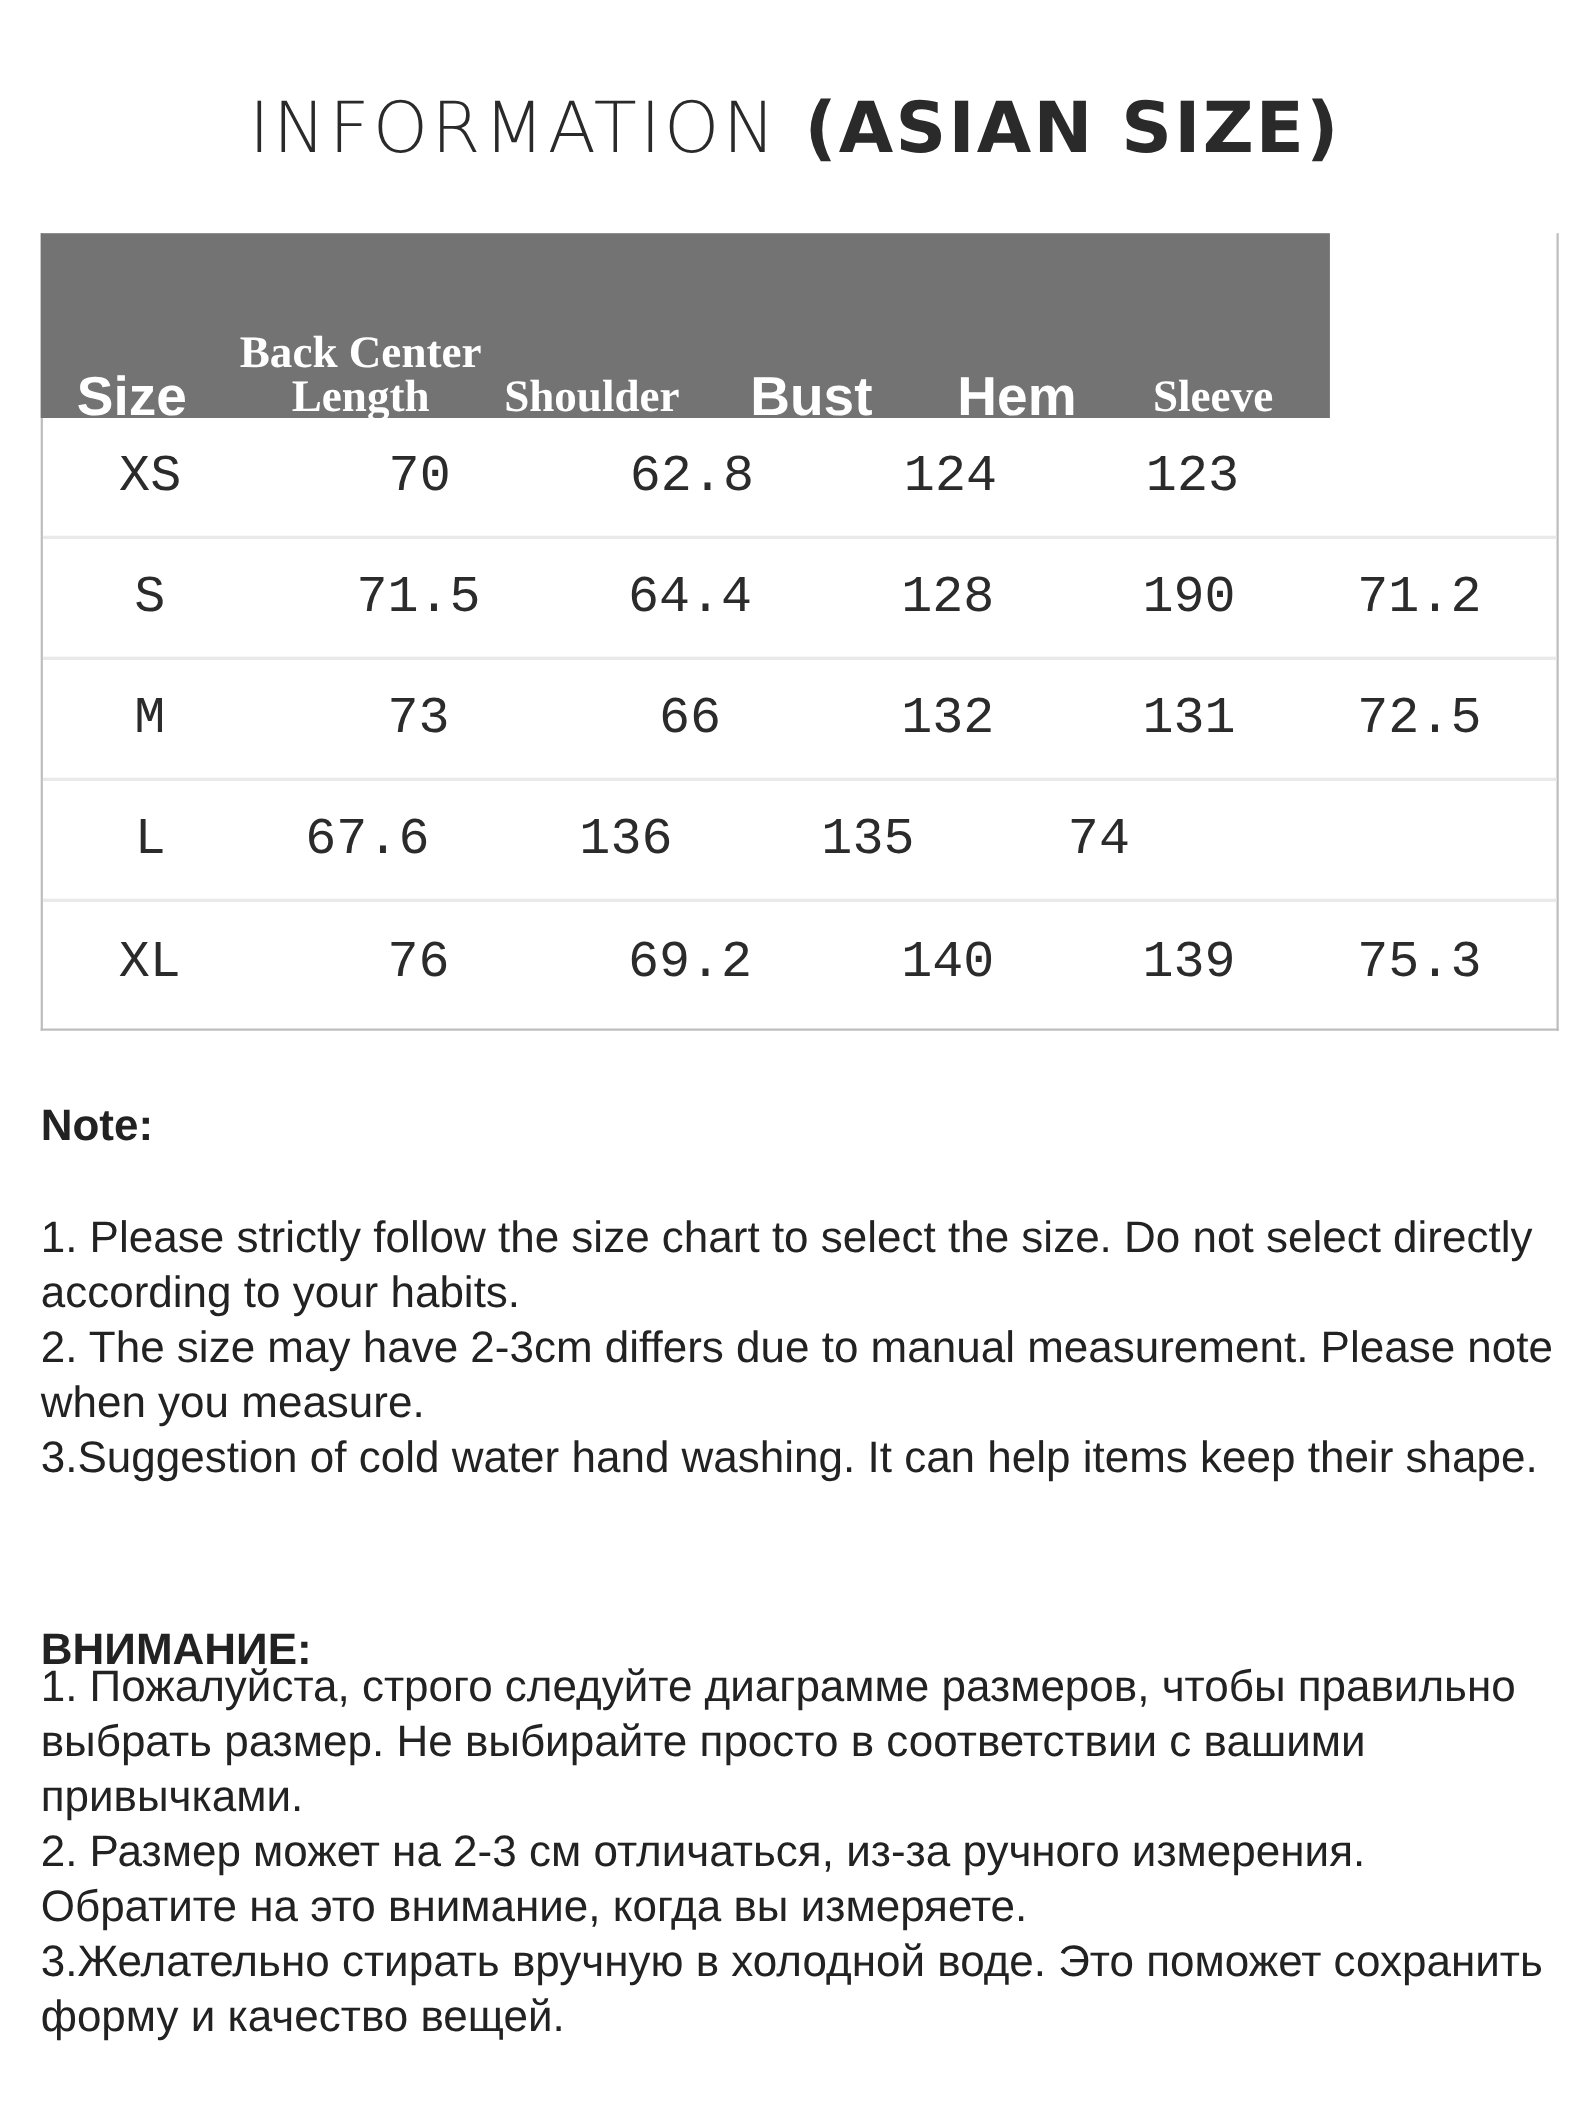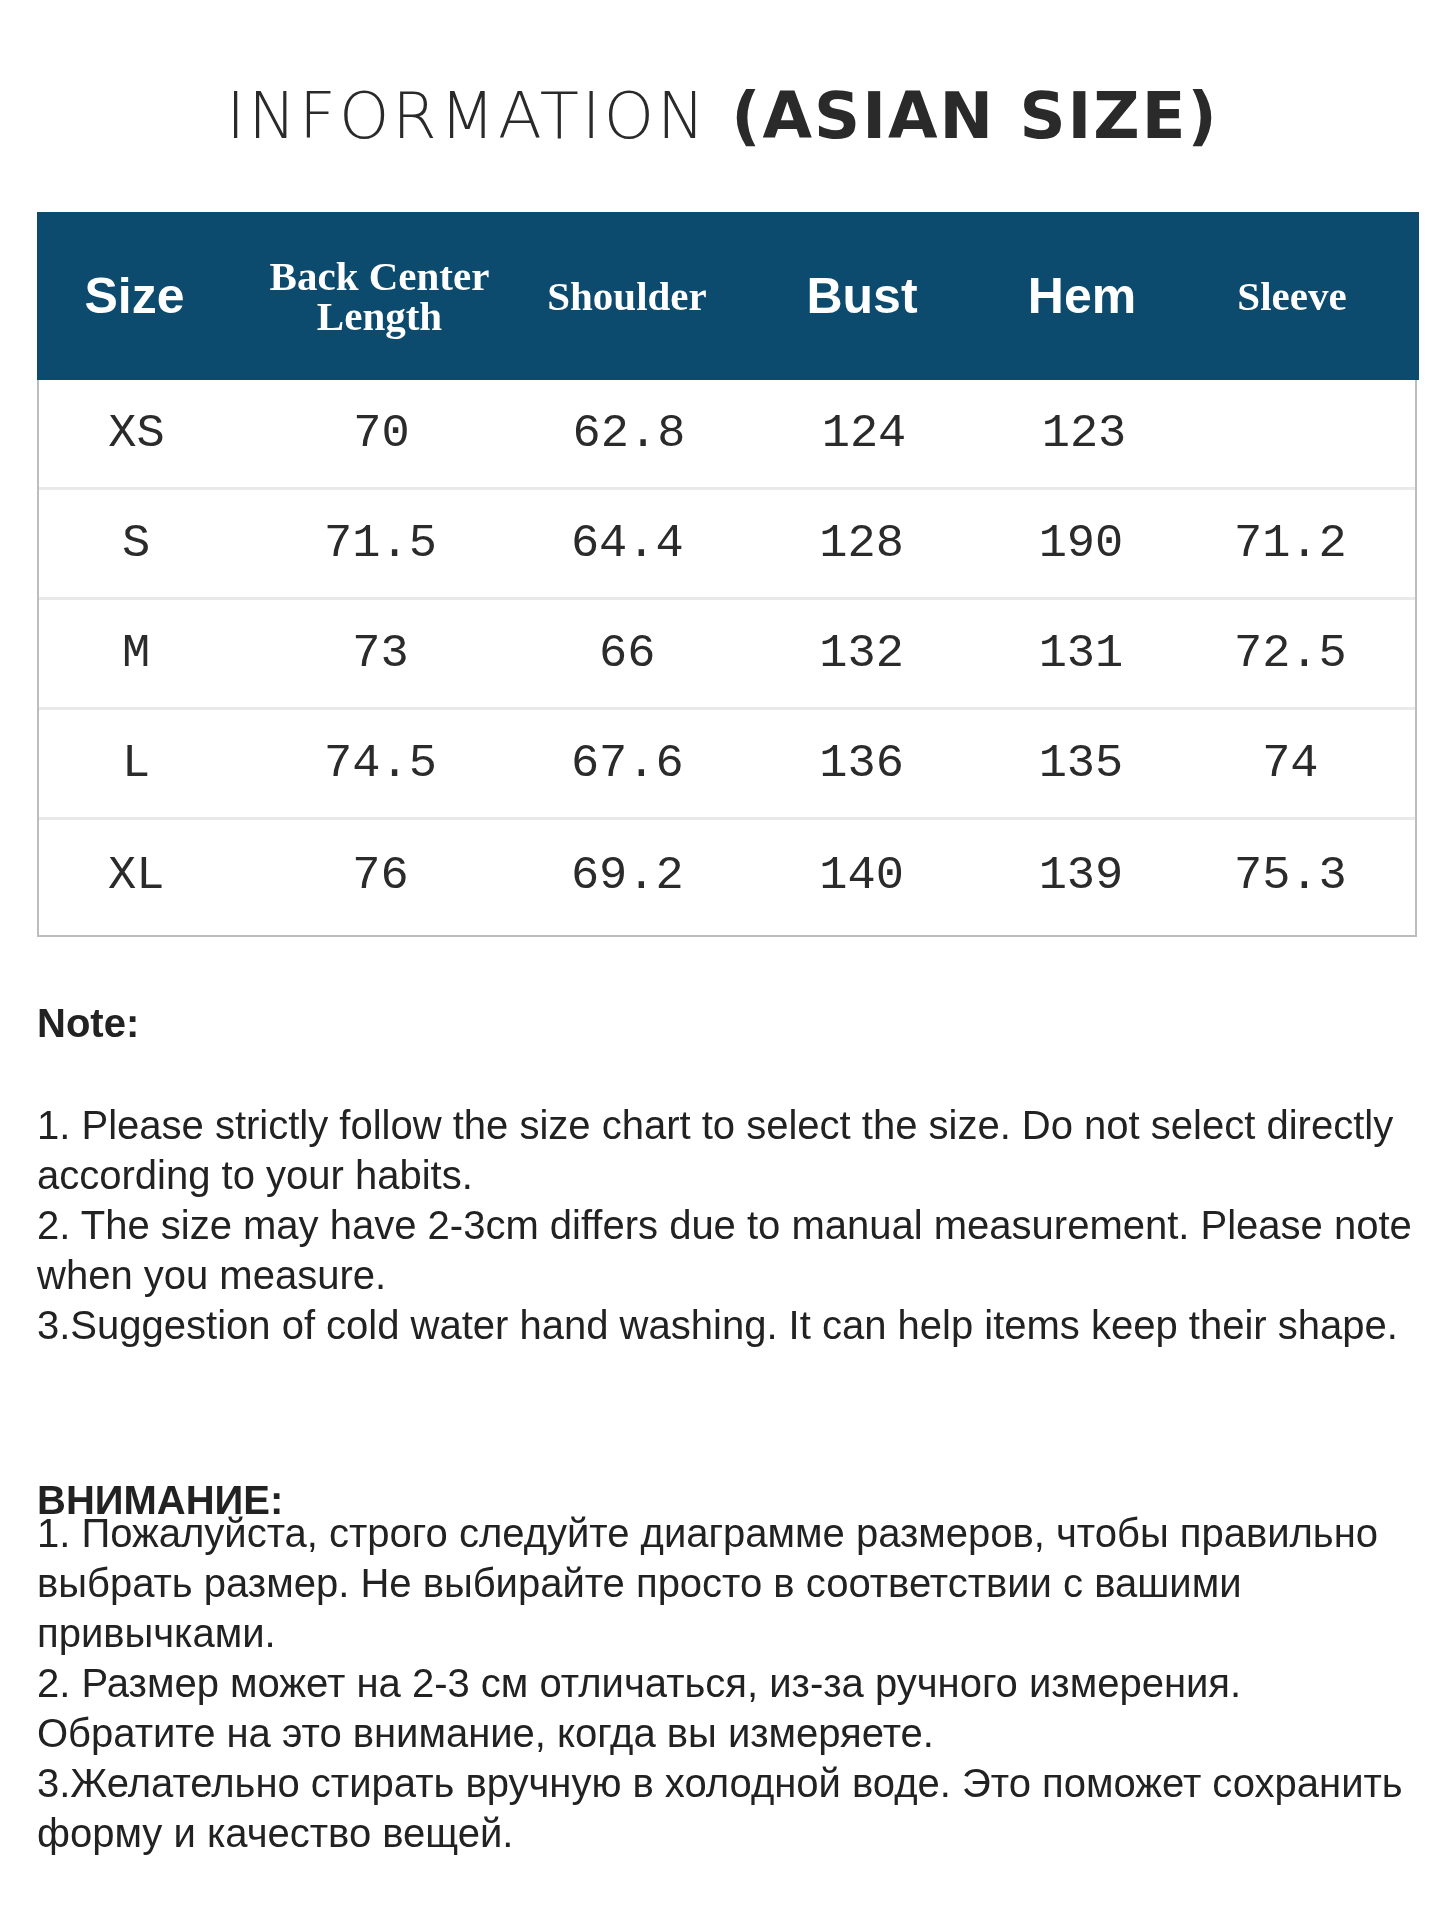--- a/index.html
+++ b/index.html
@@ -4,22 +4,22 @@
 <style>
   html, body { margin:0; padding:0; background:#ffffff; }
   body { width:1445px; height:1927px; position:relative; overflow:hidden;
          font-family:"Liberation Sans", sans-serif; color:#222; }
   .title { position:absolute; top:72px; left:0; width:1445px; text-align:center;
            font-size:70px; letter-spacing:2px; color:#2a2a2a; line-height:84px; }
   .title .light { font-weight:300; font-family:"DejaVu Sans", sans-serif; font-size:64px; letter-spacing:3px; }
   .title .bold { font-weight:bold; font-family:"DejaVu Sans", sans-serif; font-size:64px; }
   .table { position:absolute; top:212px; left:37px; width:1380px; height:725px;
            border:2px solid #bdbdbd; border-top:none; box-sizing:border-box; }
-  .thead { position:absolute; top:0; left:-2px; width:1382px; height:168px; background:#0c4a6e;
-           display:flex; align-items:center; }
+  .thead { position:absolute; top:0; left:-2px; width:1172px; height:168px; background:#737373;
+           display:flex; align-items:flex-end; }
   .th { color:#fff; font-weight:bold; text-align:center; font-size:50px; line-height:40px; }
   .th.small { font-size:41px; line-height:40px;font-family:Liberation Serif, serif; }
   .tbody { position:absolute; top:168px; left:0; right:0; bottom:0; }
   .row { display:flex; align-items:center; height:110px; border-bottom:3px solid #e9e9e9; box-sizing:border-box; }
   .row:last-child { border-bottom:none; }
   .td { text-align:center; font-size:47px; color:#2b2b2b;font-family:Liberation Mono, monospace; }
   .c0 { width:195px; } .c1 { width:295px; } .c2 { width:200px; }
   .c3 { width:270px; } .c4 { width:170px; } .c5 { width:250px; }
   .note { position:absolute; left:37px; width:1380px; font-size:40px; color:#222; line-height:50px; }
   .note-heading { font-weight:bold; font-size:40px; }
@@ -59,21 +59,20 @@
     <div class="row">
       <div class="td c0">M</div>
       <div class="td c1">73</div>
       <div class="td c2">66</div>
       <div class="td c3">132</div>
       <div class="td c4">131</div>
       <div class="td c5">72.5</div>
     </div>
     <div class="row">
       <div class="td c0">L</div>
-      <div class="td c1">74.5</div>
       <div class="td c2">67.6</div>
       <div class="td c3">136</div>
       <div class="td c4">135</div>
       <div class="td c5">74</div>
     </div>
     <div class="row">
       <div class="td c0">XL</div>
       <div class="td c1">76</div>
       <div class="td c2">69.2</div>
       <div class="td c3">140</div>

